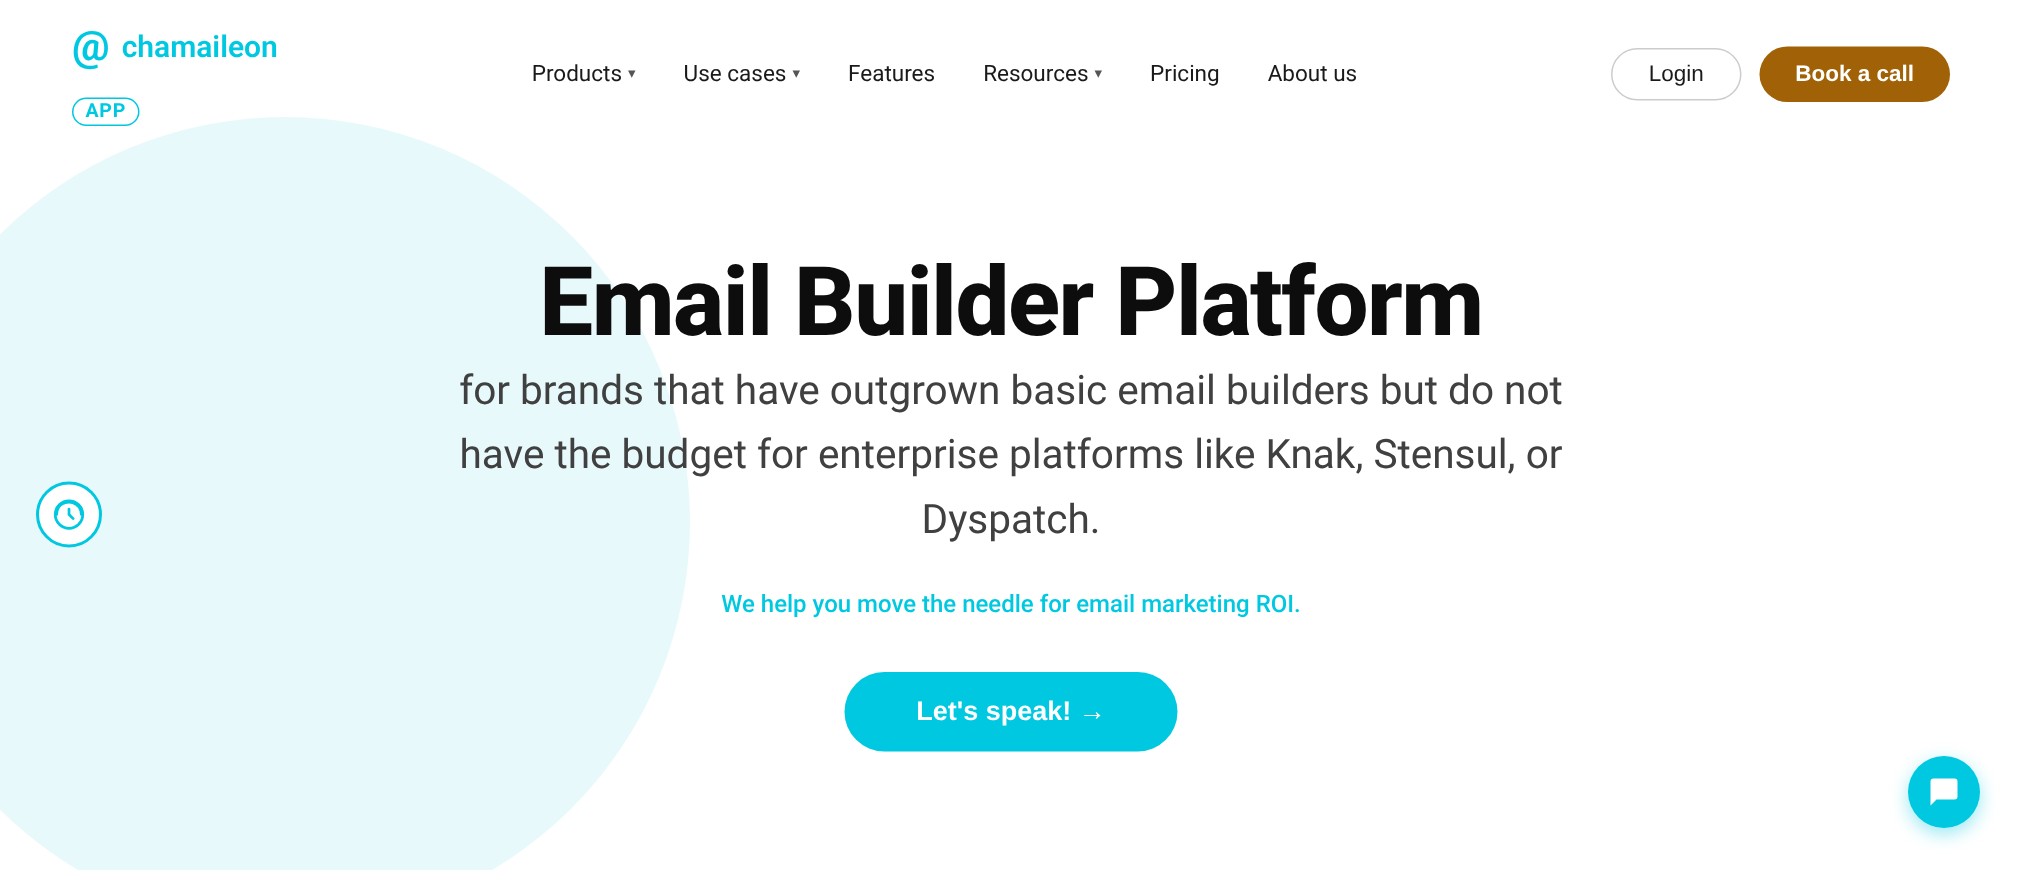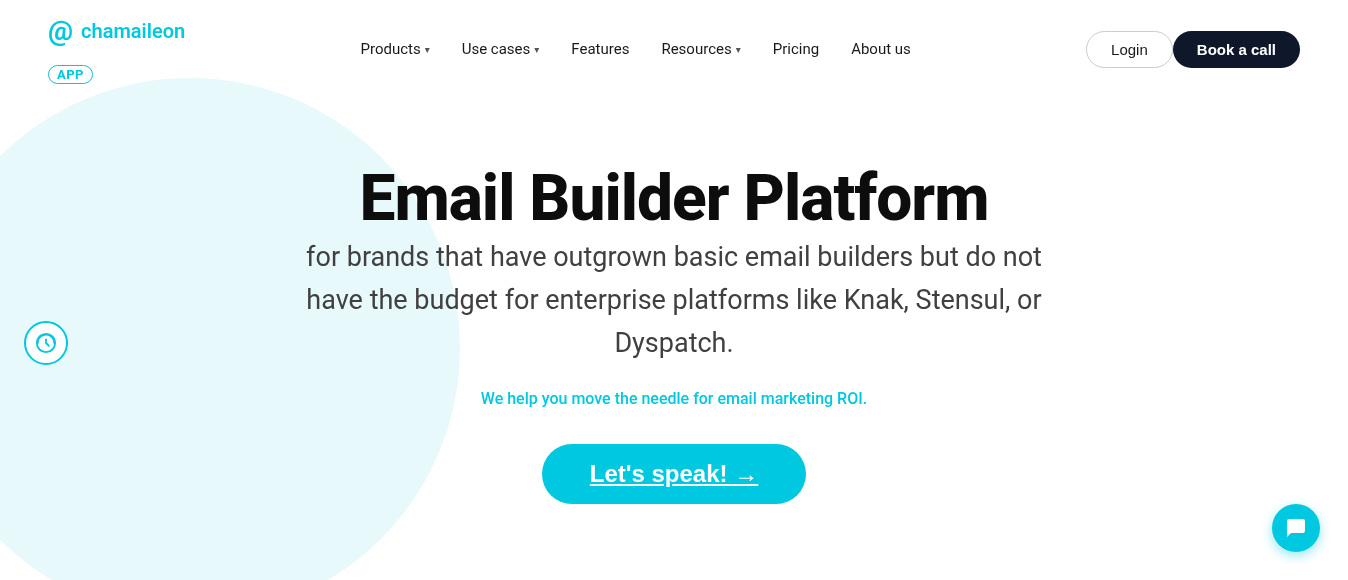--- a/index.html
+++ b/index.html
@@ -84,39 +84,40 @@
       text-align: right;
     }
 
     .nav-chevron {
       font-size: 10px;
       color: #555;
     }
 
     .nav-buttons {
       display: flex;
-      gap: 0;
+      align-items: center;
+      gap: 12px;
     }
 
     .btn-login {
       padding: 8px 24px;
       border: 1.5px solid #cccccc;
       border-radius: 30px;
       background: #ffffff;
       color: #1a1a1a;
       font-size: 15px;
       font-weight: 500;
       cursor: pointer;
     }
 
     .btn-book {
       padding: 10px 24px;
       border: none;
       border-radius: 30px;
-      background: #0f172a;
+      background: #a16207;
       color: #ffffff;
       font-size: 15px;
       font-weight: 600;
       cursor: pointer;
     }
 
     
     .hero {
       position: relative;
       display: flex;
@@ -175,24 +176,23 @@
 
     .btn-cta {
       display: inline-flex;
       align-items: center;
       gap: 8px;
       padding: 16px 48px;
       background: #00c8e0;
       color: #ffffff;
       border: none;
       border-radius: 40px;
-      font-size: 24px;
+      font-size: 18px;
       font-weight: 600;
       cursor: pointer;
-      text-decoration: underline;
     }
 
     
     .side-widget-left {
       position: absolute;
       left: 24px;
       top: 50%;
       transform: translateY(-50%);
       width: 44px;
       height: 44px;

